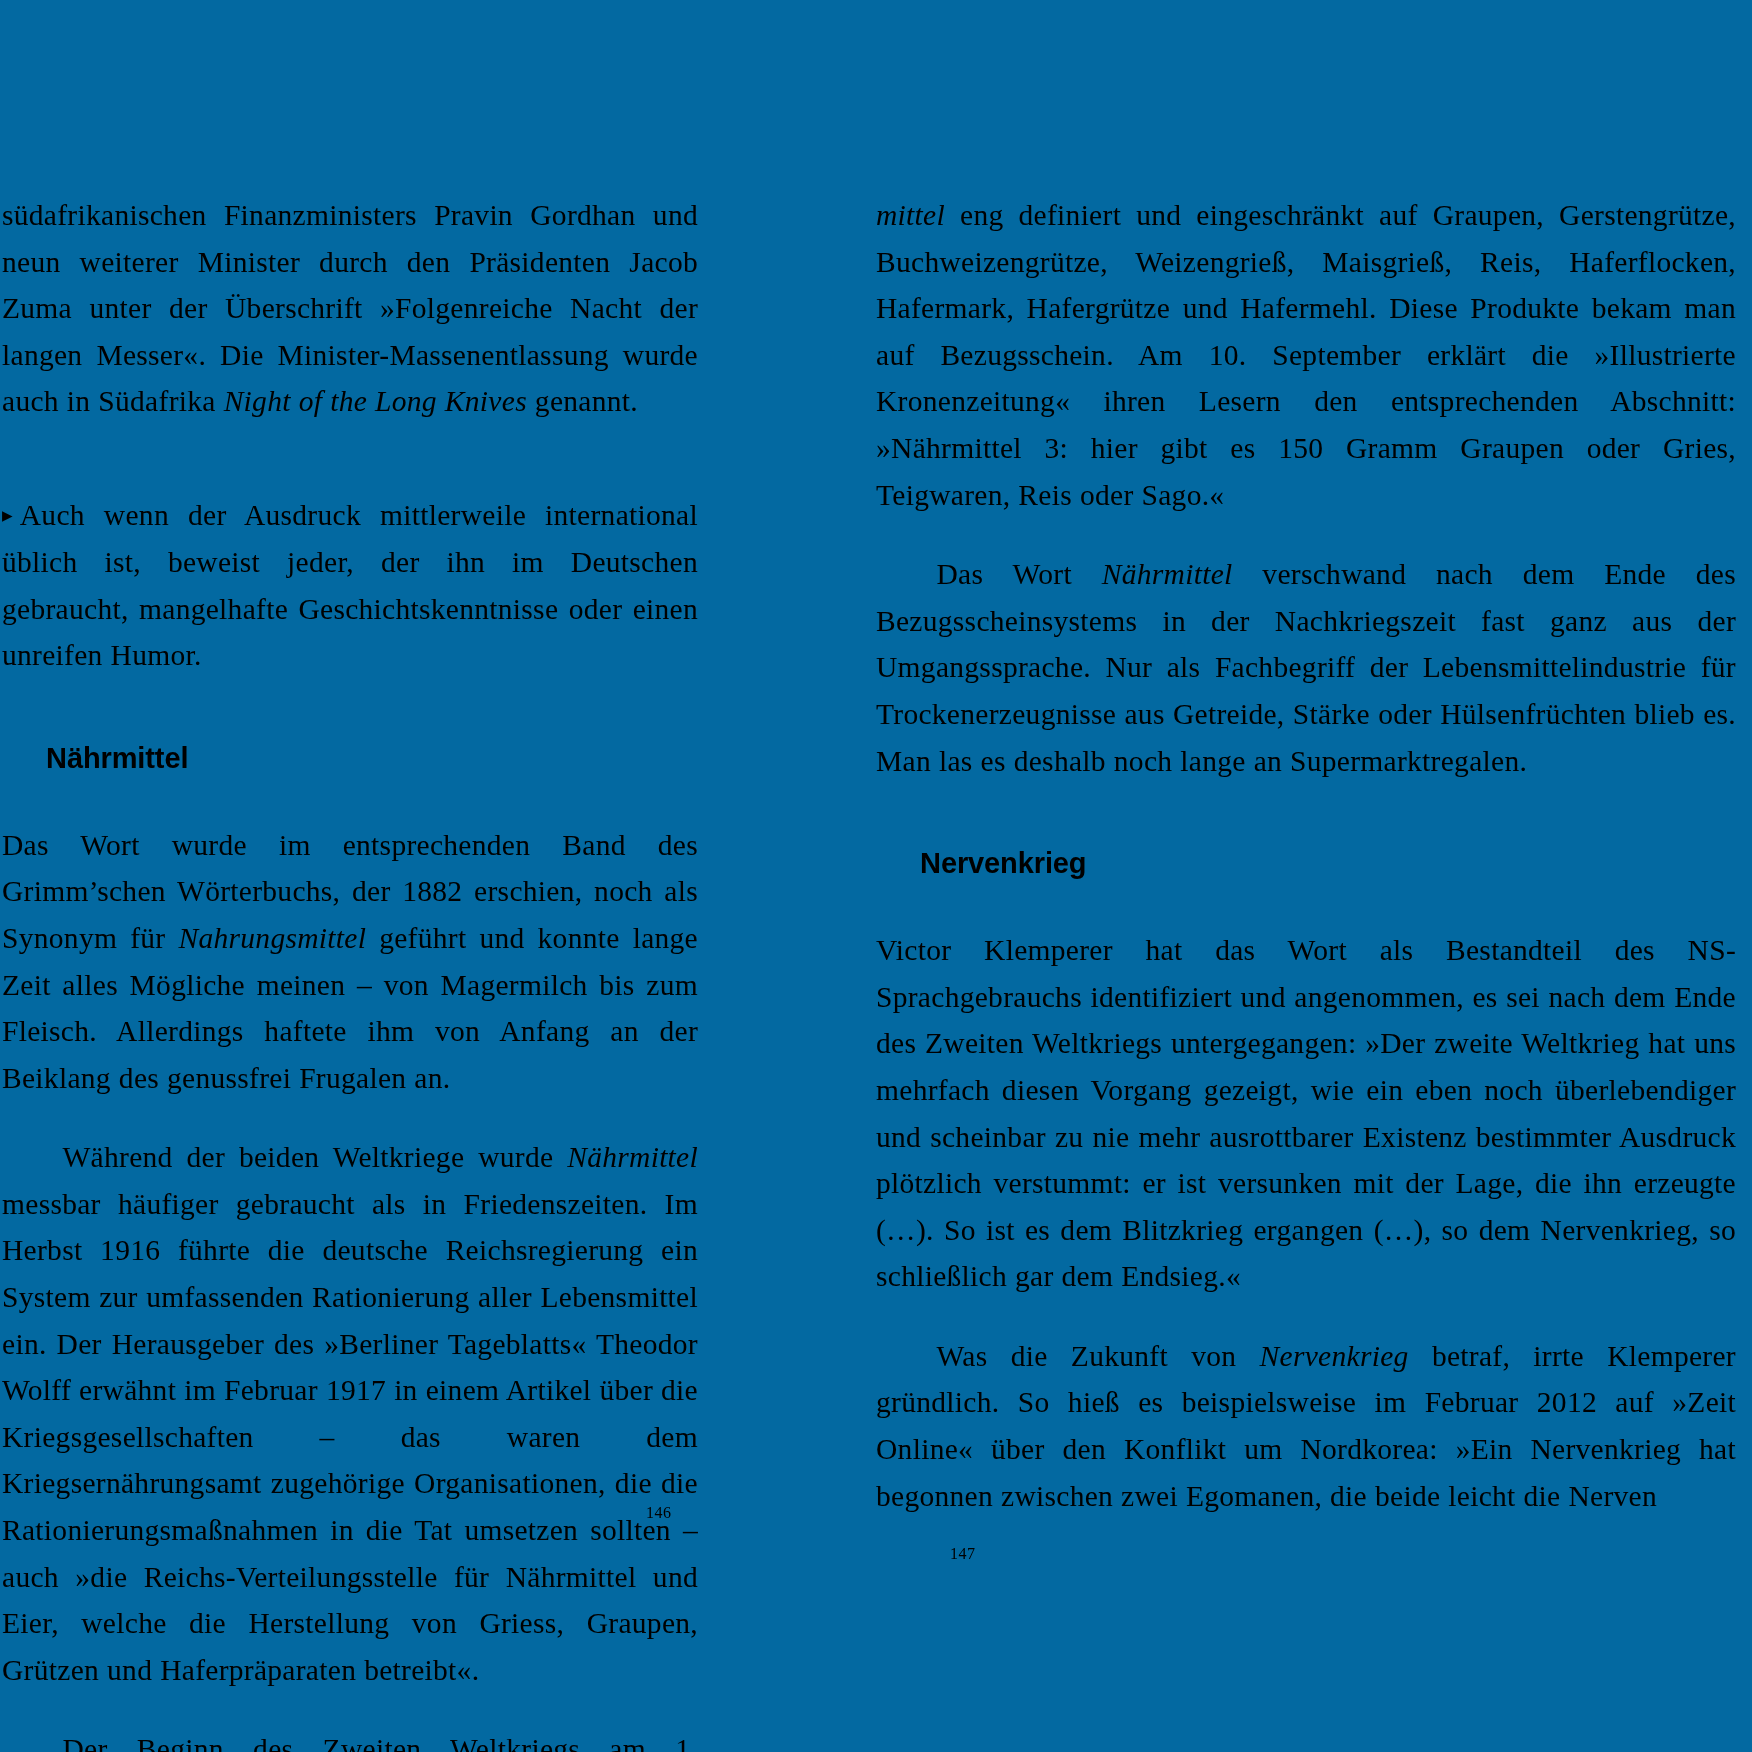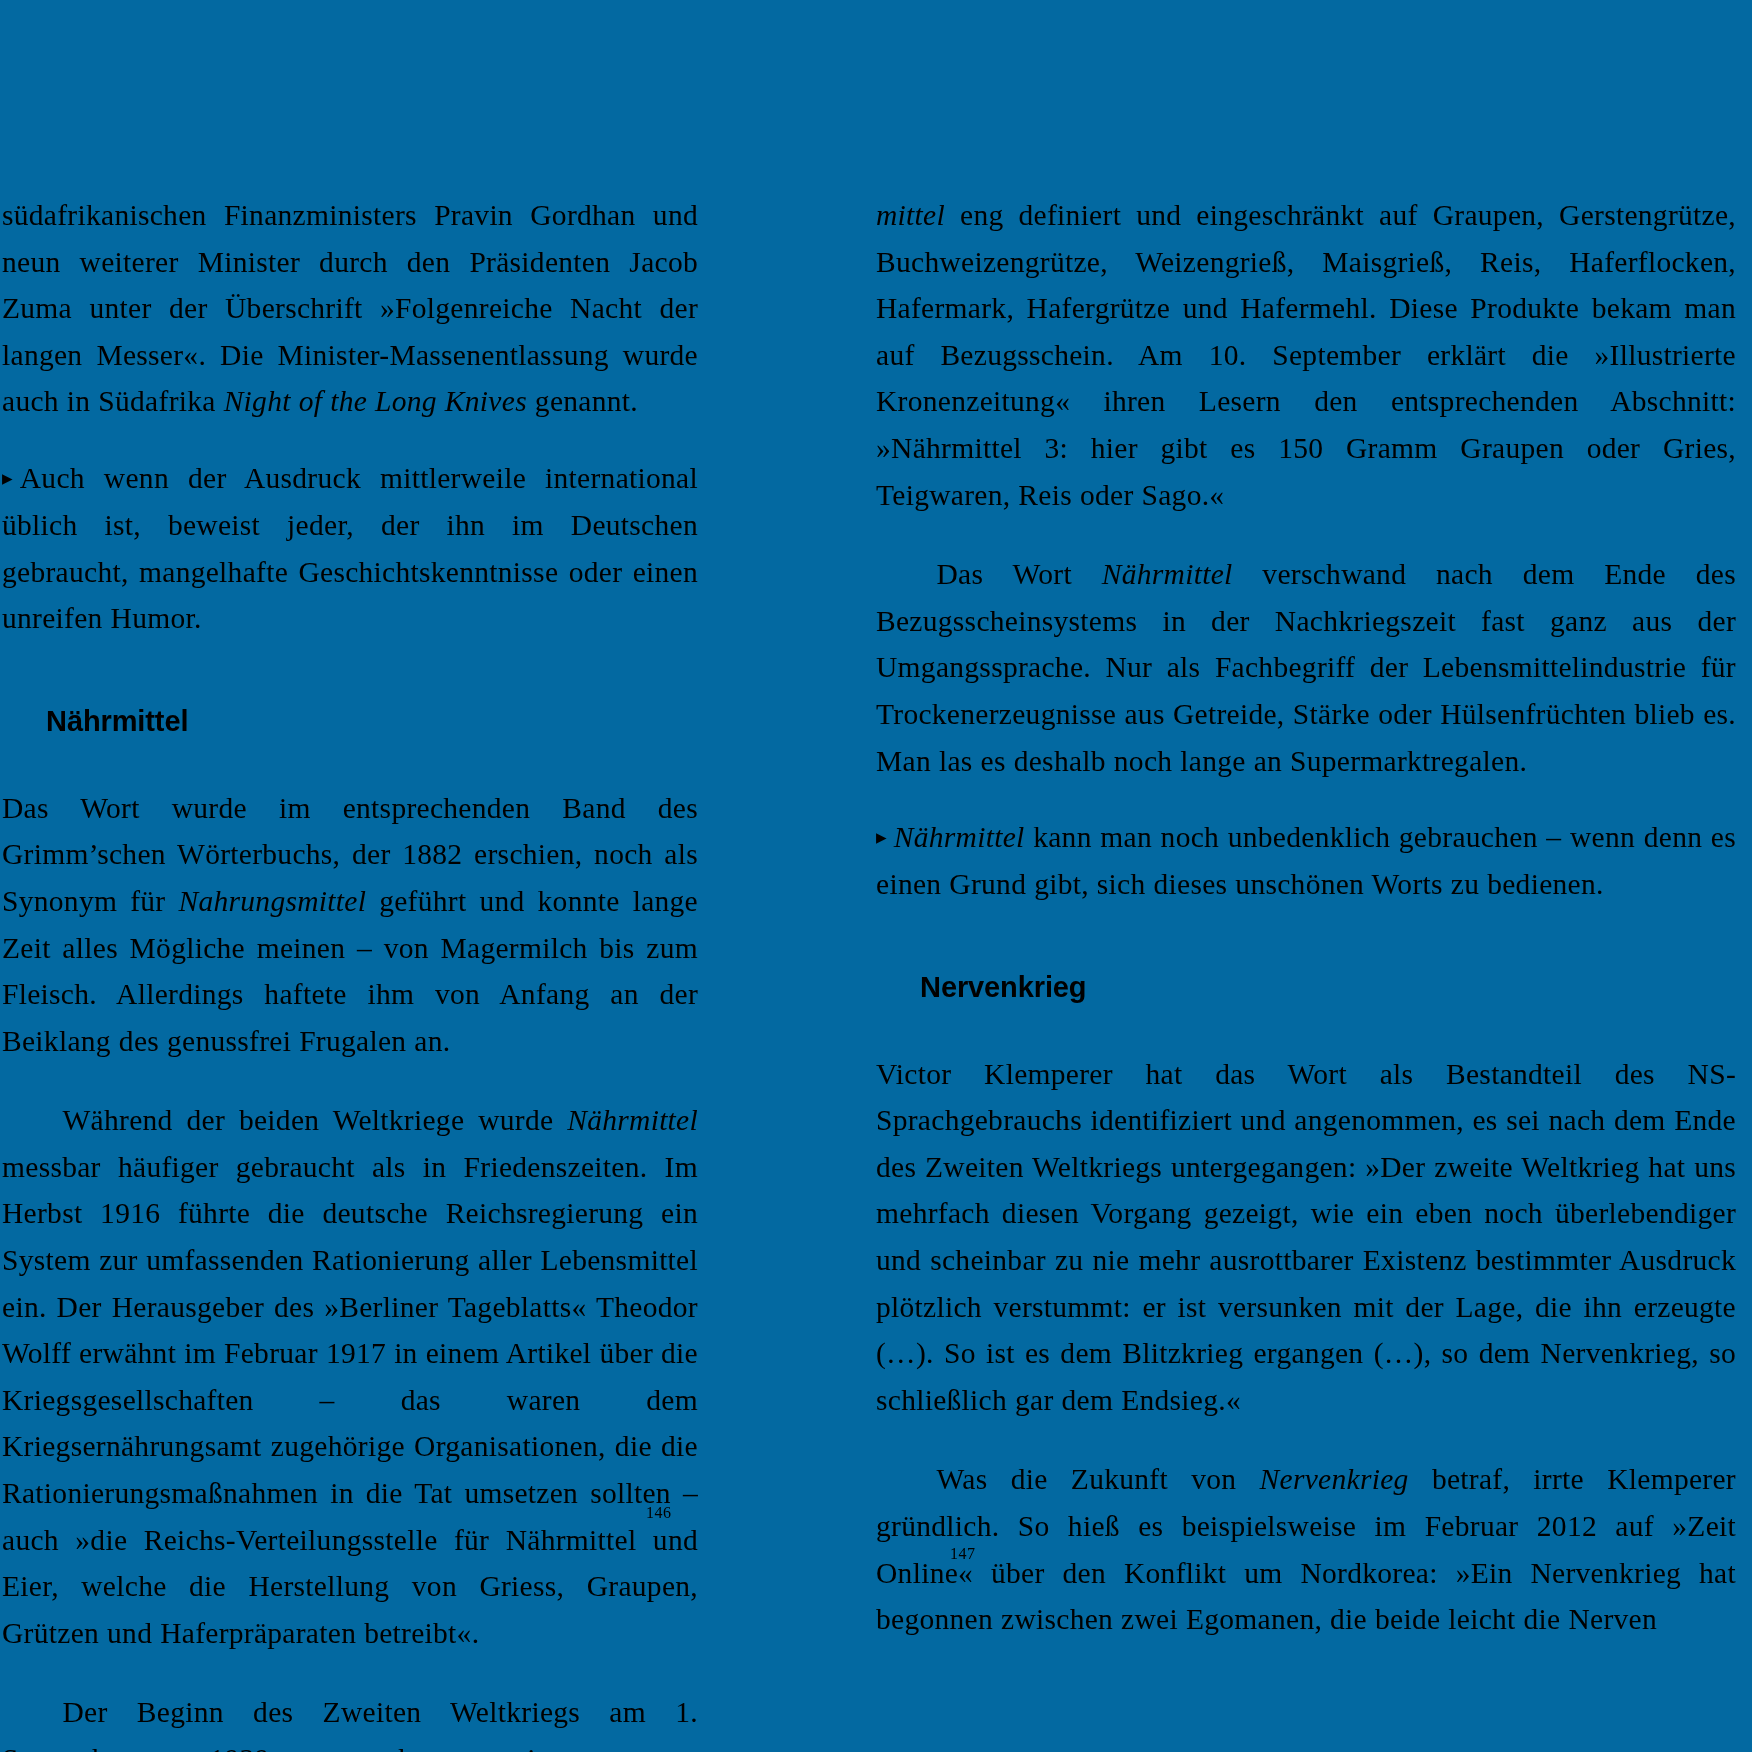--- a/index.html
+++ b/index.html
@@ -53,21 +53,21 @@
     hyphens: none;
     -webkit-hyphens: none;
     letter-spacing: 0.01em;
     word-spacing: 0.01em;
   }
   p.para.indent {
     text-indent: 2.05em;
     margin-top: 33px;
   }
   p.para.gap-before {
-    margin-top: 30px;
+    margin-top: 67px;
   }
   p.para.bullet {
     text-indent: 0;
   }
   .bullet-mark {
     font-size: 0.72em;
     vertical-align: 0.16em;
     padding-right: 0.32em;
   }
   em, .ital {
@@ -144,23 +144,20 @@
       </div>
     </div>
 
     <div class="page page-right">
       <div class="col-body">
 
         <p class="para"><span class="ital">mittel</span><span> eng definiert und eingeschränkt auf Graupen, Gerstengrütze, Buchweizengrütze, Weizengrieß, Maisgrieß, Reis, Haferflocken, Hafermark, Hafergrütze und Hafermehl. Diese Produkte bekam man auf Bezugsschein. Am 10. September erklärt die »Illustrierte Kronenzeitung« ihren Lesern den entsprechenden Abschnitt: »Nährmittel 3: hier gibt es 150 Gramm Graupen oder Gries, Teigwaren, Reis oder Sago.«</span></p>
 
         <p class="para indent"><span>Das Wort </span><span class="ital">Nährmittel</span><span> verschwand nach dem Ende des Bezugsscheinsystems in der Nachkriegszeit fast ganz aus der Umgangssprache. Nur als Fachbegriff der Lebensmittelindustrie für Trockenerzeugnisse aus Getreide, Stärke oder Hülsenfrüchten blieb es. Man las es deshalb noch lange an Supermarktregalen.</span></p>
 
-        <p class="para bullet gap-before">
-          <span class="bullet-mark">▸</span><span><span class="ital">Nährmittel</span><span> kann man noch unbedenklich gebrauchen – wenn denn es einen Grund gibt, sich dieses unschönen Worts zu bedienen.</span></span>
-        </p>
 
         <div class="heading-block">
           <h2 class="section-heading">Nervenkrieg</h2>
         </div>
 
         <p class="para"><span>Victor Klemperer hat das Wort als Bestandteil des NS-Sprachgebrauchs identifiziert und angenommen, es sei nach dem Ende des Zweiten Weltkriegs untergegangen: »Der zweite Weltkrieg hat uns mehrfach diesen Vorgang gezeigt, wie ein eben noch überlebendiger und scheinbar zu nie mehr ausrottbarer Existenz bestimmter Ausdruck plötzlich verstummt: er ist versunken mit der Lage, die ihn erzeugte (…). So ist es dem Blitzkrieg ergangen (…), so dem Nervenkrieg, so schließlich gar dem Endsieg.«</span></p>
 
         <p class="para indent"><span>Was die Zukunft von </span><span class="ital">Nervenkrieg</span><span> betraf, irrte Klemperer gründlich. So hieß es beispielsweise im Februar 2012 auf »Zeit Online« über den Konflikt um Nordkorea: »Ein Nervenkrieg hat begonnen zwischen zwei Egomanen, die beide leicht die Nerven</span></p>
 
       </div>

